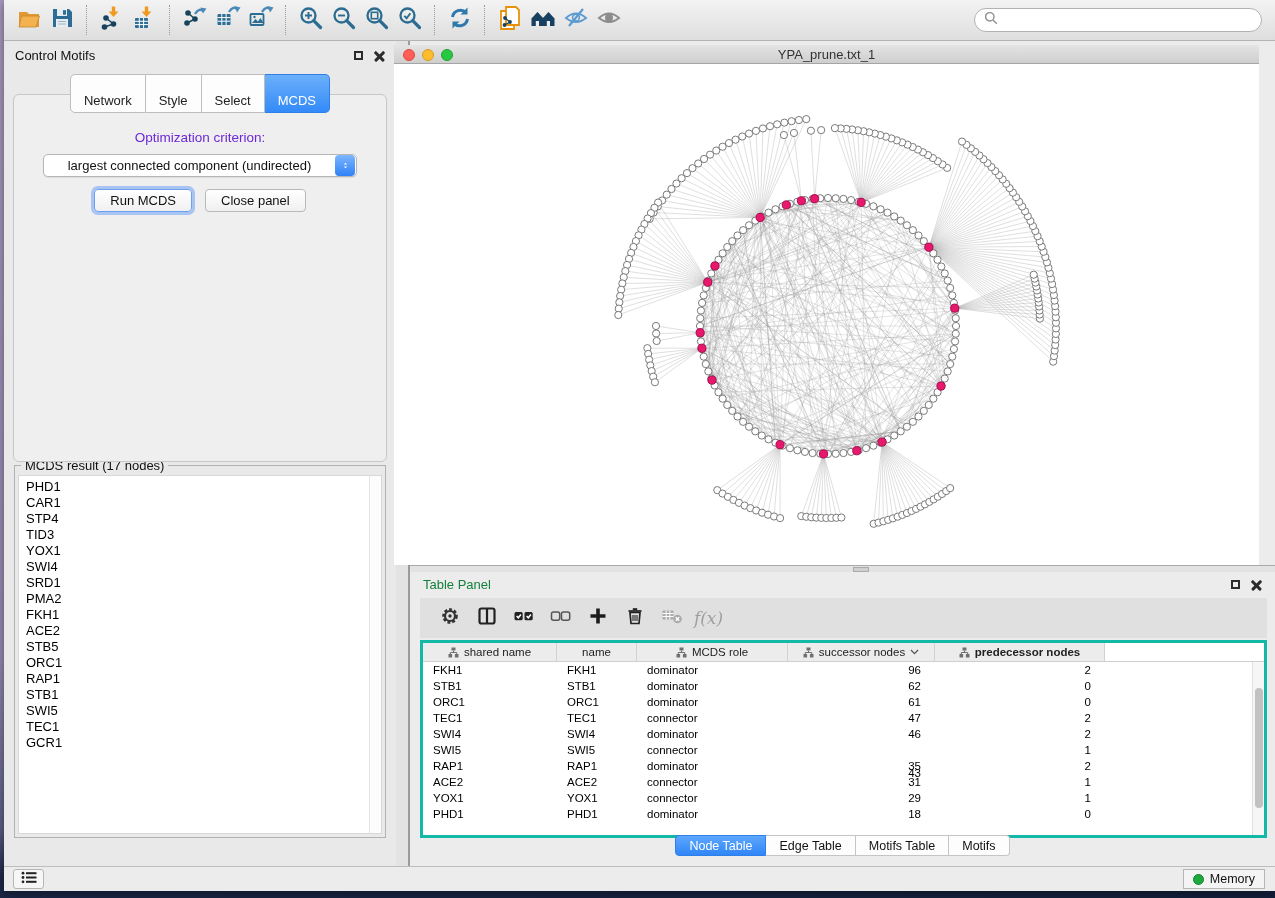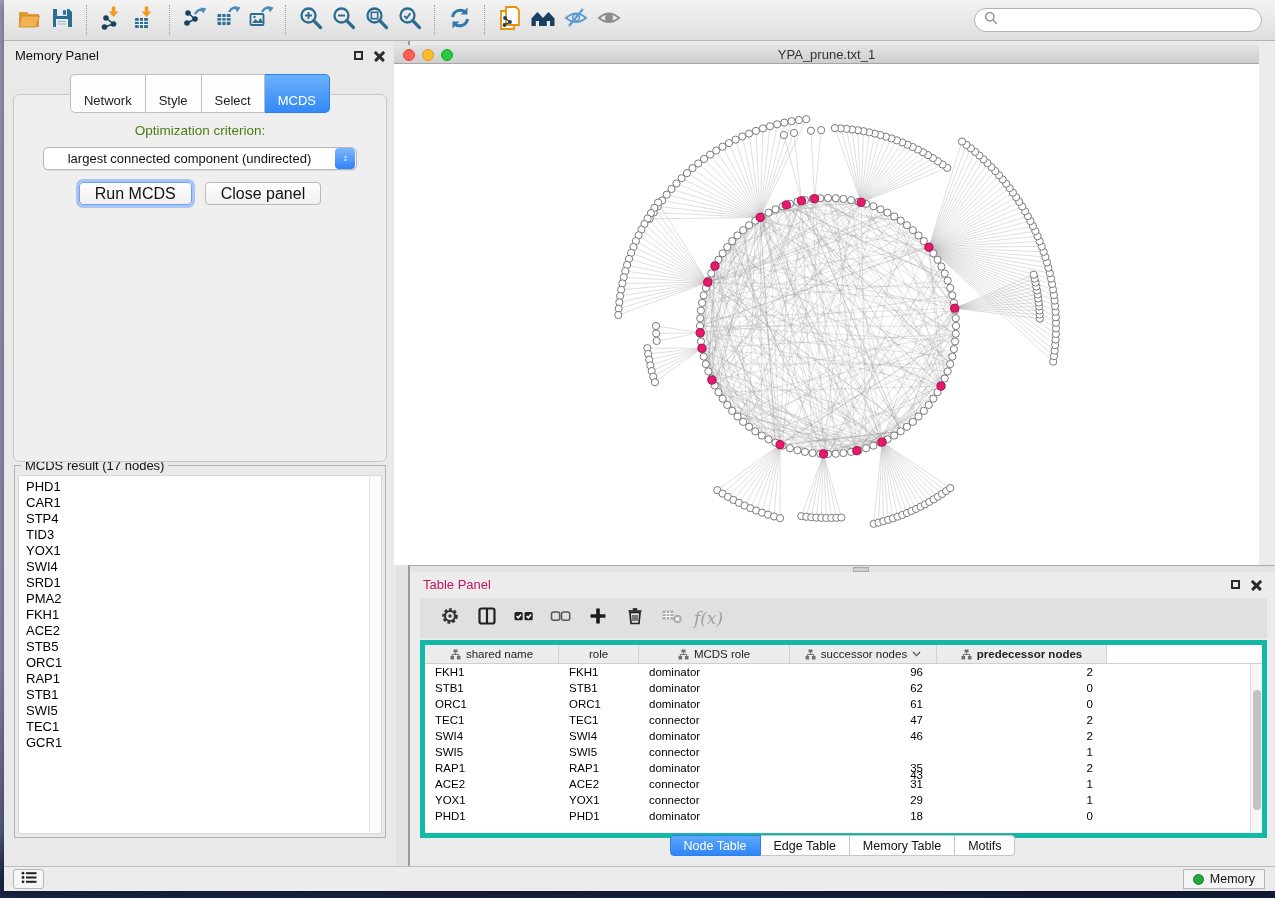--- a/index.html
+++ b/index.html
@@ -25,29 +25,29 @@
   .float-btn{width:9px;height:9px;border:2px solid #2b2b2b;cursor:pointer;}
   .close-btn{width:11px;height:11px;position:relative;cursor:pointer;}
   .close-btn:before,.close-btn:after{content:"";position:absolute;left:-1px;top:4.5px;width:13px;height:2.5px;background:#2b2b2b;border-radius:1px;}
   .close-btn:before{transform:rotate(45deg);} .close-btn:after{transform:rotate(-45deg);}
   .cp-tabs{position:relative;z-index:3;display:flex;justify-content:center;margin-top:4px;}
   .cp-tab{font-size:13px;padding:18px 13px 4px;background:#fdfdfd;border:1px solid #bdbdbd;border-left-width:0;color:#222;cursor:pointer;}
   .cp-tab:first-child{border-left-width:1px;border-radius:5px 0 0 5px;}
   .cp-tab:last-child{border-radius:0 5px 5px 0;}
   .cp-tab.sel{background:linear-gradient(#6cb0fc,#338af8);border-color:#2f7fe8;color:#fff;}
   .cp-inner{position:absolute;left:9px;right:9px;top:53px;height:368px;background:#efefef;border:1px solid #c7c7c7;border-radius:6px;text-align:center;z-index:1;}
-  .opt-label{margin-top:28px;font-size:13.5px;color:#4d7c0f;}
+  .opt-label{margin-top:35px;font-size:13.5px;color:#6d28d9;}
   .combo{margin:9px auto 0;width:314px;height:23px;background:#fff;border:1px solid #b7b7b7;border-radius:5px;
     display:flex;align-items:center;box-shadow:0 1px 1px rgba(0,0,0,.08);cursor:pointer;}
   .combo-text{flex:1;text-align:center;font-size:13px;color:#111;white-space:nowrap;overflow:hidden;}
   .combo-btn{width:20px;height:21px;margin-right:1px;border-radius:4px;background:linear-gradient(#7db6fd,#2f82f7);
     display:flex;flex-direction:column;align-items:center;justify-content:center;gap:1px;}
   .combo-btn svg{width:9px;height:7px;}
   .btn-row{margin-top:12px;display:flex;justify-content:center;gap:13px;}
-  .pushbtn{height:23px;padding:0 15px;font-size:16px;font-family:"Liberation Sans",sans-serif;color:#111;
+  .pushbtn{height:23px;padding:0 15px;font-size:13px;font-family:"Liberation Sans",sans-serif;color:#111;
     background:linear-gradient(#ffffff,#f0f0f0);border:1px solid #b9b9b9;border-radius:4px;cursor:pointer;}
   .pushbtn.focus{box-shadow:0 0 0 3px rgba(110,160,245,.55);border-color:#6b9ff0;}
   .mcds-fieldset{position:absolute;left:10px;right:10px;top:424px;height:373px;border:1px solid #b2b2b2;background:#e9e9e9;}
   .mcds-legend{position:absolute;top:-8px;left:6px;background:#e9e9e9;padding:0 4px;font-size:13px;color:#111;}
   .mcds-list{position:absolute;left:3px;right:16px;top:9px;bottom:3px;background:#fff;border:1px solid #d8d8d8;border-right:none;
     overflow:hidden;font-size:13px;line-height:16px;text-align:left;padding:3px 0 0 7px;color:#000;}
   .mcds-scroll{position:absolute;right:3px;top:9px;bottom:3px;width:13px;background:#fcfcfc;border:1px solid #d8d8d8;border-left:1px solid #e4e4e4;}
   .mcds-item{height:16px;cursor:default;}
 
   
@@ -64,25 +64,25 @@
   .lights{position:absolute;left:9px;top:3.5px;display:flex;gap:7px;}
   .light{width:12px;height:12px;border-radius:50%;cursor:pointer;}
   .light.red{background:#ff5f57;border:1px solid #e0443e;}
   .light.yellow{background:#febc2e;border:1px solid #d89c21;}
   .light.green{background:#28c840;border:1px solid #1ca52f;}
   .net-canvas{position:absolute;left:0;top:19px;right:0;bottom:0;background:#fff;}
   .net-canvas svg{width:100%;height:100%;display:block;}
 
   
   .table-panel{position:absolute;left:406px;top:572px;width:865px;height:294px;background:#ececec;}
-  .tp-header{height:25px;display:flex;align-items:center;padding:0 13px;font-size:13px;color:#be185d;}
+  .tp-header{height:25px;display:flex;align-items:center;padding:0 13px;font-size:13px;color:#15803d;}
   .tp-toolbar{position:absolute;left:10px;right:8px;top:26px;height:40px;background:#e0e0e0;display:flex;align-items:center;padding-left:11px;}
   .tpi{width:37px;height:28px;display:flex;align-items:center;justify-content:center;cursor:pointer;}
   .fx-label{font-family:"DejaVu Serif",serif;font-style:italic;font-size:17px;color:#9f9f9f;cursor:default;}
-  .tp-table{position:absolute;left:10px;right:8px;top:68px;bottom:28px;background:#fff;border:5px solid #14b8a6;overflow:hidden;}
+  .tp-table{position:absolute;left:10px;right:8px;top:68px;bottom:28px;background:#fff;border:3px solid #14b8a6;overflow:hidden;}
   .thead{display:flex;height:19px;background:#ececec;border-bottom:1px solid #cfcfcf;}
   .th{display:flex;align-items:center;justify-content:center;gap:5px;font-size:11.5px;color:#222;border-right:1px solid #d2d2d2;cursor:pointer;}
   .th-fill{flex:1;background:#fff;}
   .tr{display:flex;height:16px;align-items:center;font-size:11.5px;color:#000;cursor:default;}
   .td{overflow:hidden;white-space:nowrap;padding-left:10px;}
   .td.num{text-align:right;padding-left:0;padding-right:14px;}
   .tp-scroll{position:absolute;right:0;top:19px;bottom:0;width:12px;background:#f6f6f6;border-left:1px solid #e0e0e0;}
   .tp-thumb{position:absolute;left:1.5px;width:8px;top:26px;height:120px;background:#c2c2c2;border-radius:5px;cursor:pointer;}
   .tp-tabs{position:absolute;left:0;right:0;bottom:10px;display:flex;justify-content:center;z-index:2;}
   .tp-tab{font-size:12.5px;padding:2.5px 13px;background:#fdfdfd;border:1px solid #c5c5c5;border-left-width:0;color:#111;cursor:pointer;}
@@ -244,21 +244,21 @@
       <span><svg width="14" height="14" viewBox="0 0 14 14">
             <circle cx="5.8" cy="5.8" r="4.2" fill="none" stroke="#8f8f8f" stroke-width="1.4"></circle>
             <line x1="9" y1="9" x2="12.8" y2="12.8" stroke="#8f8f8f" stroke-width="1.4"></line>
           </svg></span>
       <input type="text" placeholder="" style="">
     </div>
   </div>
 
   <div class="control-panel">
     <div class="cp-header">
-      <span>Memory Panel</span>
+      <span>Control Motifs</span>
       <span class="win-btns">
         <span class="float-btn"></span>
         <span class="close-btn"></span>
       </span>
     </div>
     <div class="cp-tabs">
         <div class="cp-tab">Network</div>
         <div class="cp-tab">Style</div>
         <div class="cp-tab">Select</div>
         <div class="cp-tab sel">MCDS</div>
@@ -1212,21 +1212,21 @@
           <div class="th" style="width: 134px;">
             <svg width="11" height="11" viewBox="0 0 11 11">
               <rect x="3.5" y="0.5" width="4" height="3" fill="#707070"></rect>
               <rect x="0.5" y="7" width="3.6" height="3.5" fill="#707070"></rect>
               <rect x="6.9" y="7" width="3.6" height="3.5" fill="#707070"></rect>
               <path d="M5.5 3.5v2M2.3 7V5.5h6.4V7" stroke="#707070" fill="none"></path>
             </svg>
             <span>shared name</span>
           </div>
           <div class="th" style="width: 80px;">
-            <span>role</span>
+            <span>name</span>
           </div>
           <div class="th" style="width: 151px;">
             <svg width="11" height="11" viewBox="0 0 11 11">
               <rect x="3.5" y="0.5" width="4" height="3" fill="#707070"></rect>
               <rect x="0.5" y="7" width="3.6" height="3.5" fill="#707070"></rect>
               <rect x="6.9" y="7" width="3.6" height="3.5" fill="#707070"></rect>
               <path d="M5.5 3.5v2M2.3 7V5.5h6.4V7" stroke="#707070" fill="none"></path>
             </svg>
             <span>MCDS role</span>
           </div>
@@ -1325,21 +1325,21 @@
             <div class="td num" style="width: 170px;">0</div>
           </div>
         </div>
       <div class="tp-scroll">
           <div class="tp-thumb"></div>
         </div>
     </div>
     <div class="tp-tabs">
         <div class="tp-tab sel">Node Table</div>
         <div class="tp-tab">Edge Table</div>
-        <div class="tp-tab">Memory Table</div>
+        <div class="tp-tab">Motifs Table</div>
         <div class="tp-tab">Motifs</div>
       </div>
   </div>
 
   <div class="status-bar">
     <span class="menu-btn">
         <span><svg width="16" height="13" viewBox="0 0 16 13">
             <circle cx="2" cy="2.2" r="1.4" fill="#222"></circle>
             <circle cx="2" cy="6.5" r="1.4" fill="#222"></circle>
             <circle cx="2" cy="10.8" r="1.4" fill="#222"></circle>

